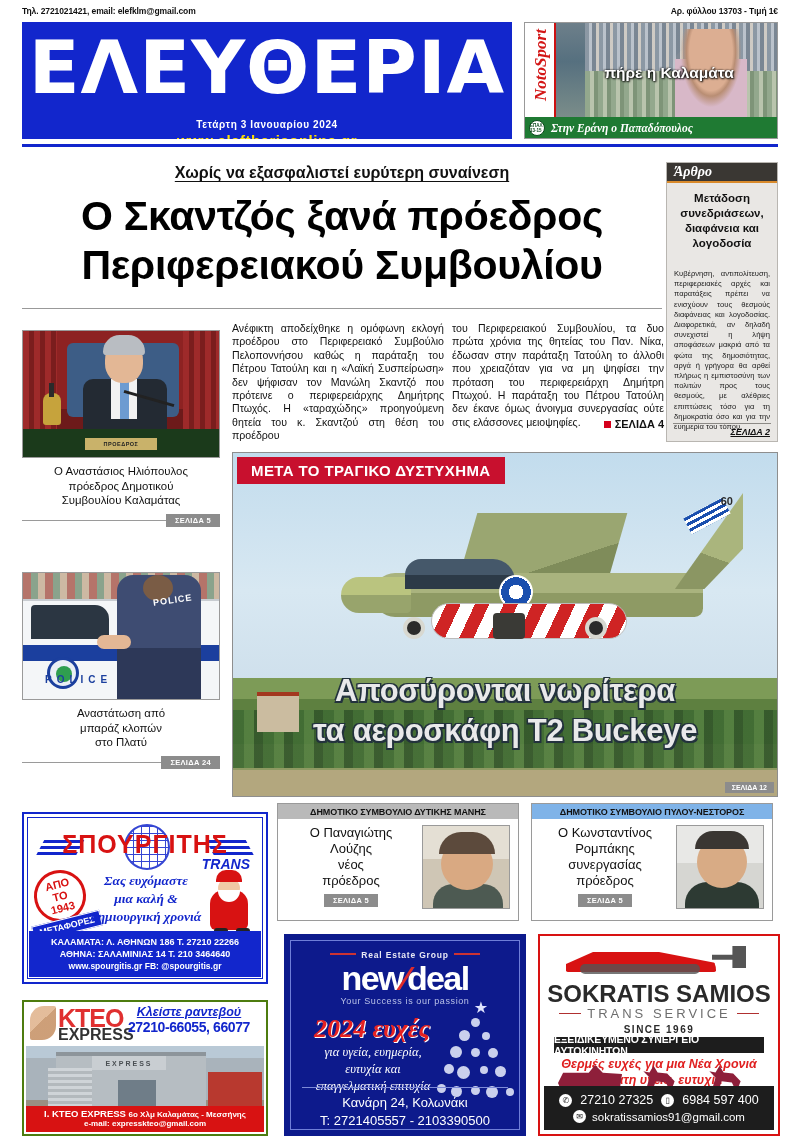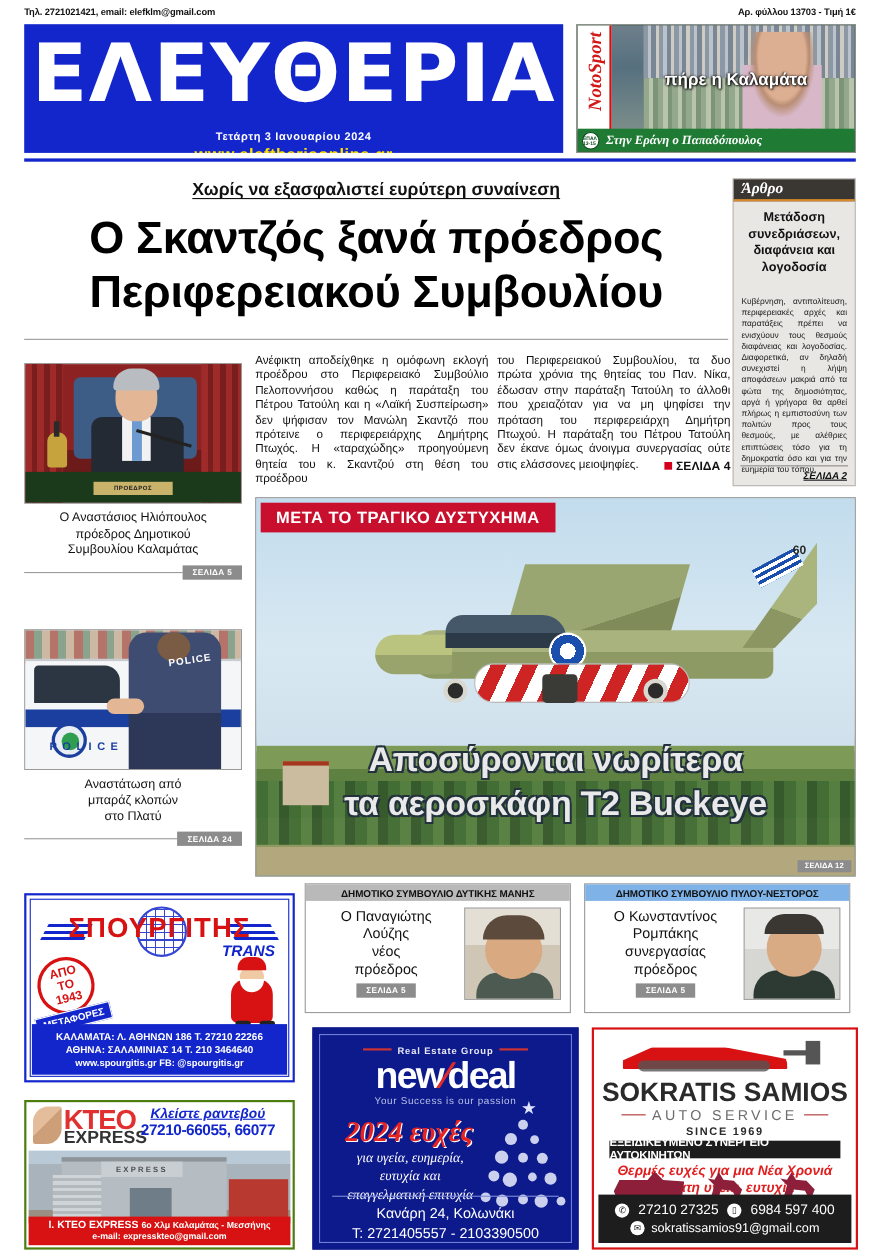--- a/index.html
+++ b/index.html
@@ -545,20 +545,25 @@
     <div class="spo-wingL"></div>
     <div class="spo-wingR"></div>
     <div class="spo-name">ΣΠΟΥΡΓΙΤΗΣ</div>
     <div class="spo-trans">TRANS</div>
     <div class="spo-seal">
       <span>ΑΠΟ</span>
       <span>ΤΟ</span>
       <span>1943</span>
     </div>
     <div class="spo-tag">ΜΕΤΑΦΟΡΕΣ</div>
+    <div class="spo-msg">
+      <div>Σας ευχόμαστε</div>
+      <div>μια καλή &amp;</div>
+      <div>δημιουργική χρονιά</div>
+    </div>
     <div class="spo-santa">
       <div class="bodyx"></div>
       <div class="hd2"></div>
       <div class="hat"></div>
       <div class="beard"></div>
       <div class="lg"></div>
       <div class="lg2"></div>
     </div>
     <div class="spo-foot">
       <div>ΚΑΛΑΜΑΤΑ: Λ. ΑΘΗΝΩΝ 186 Τ. 27210 22266</div>
@@ -627,21 +632,21 @@
     <div class="nd-tel">T: 2721405557 - 2103390500</div>
   </div>
 
   <div class="ad ad-sok">
     <div class="sok-car">
       <div class="body"></div>
       <div class="sh"></div>
       <div class="wr"></div>
     </div>
     <div class="sok-name">SOKRATIS SAMIOS</div>
-    <div class="sok-sub"><i class="dash"></i><span>AUTO SERVICE</span><i class="dash"></i></div>
+    <div class="sok-sub"><i class="dash"></i><span>TRANS SERVICE</span><i class="dash"></i></div>
     <div class="sok-since">SINCE 1969</div>
     <div class="sok-strip">ΕΞΕΙΔΙΚΕΥΜΕΝΟ ΣΥΝΕΡΓΕΙΟ ΑΥΤΟΚΙΝΗΤΩΝ</div>
     <div class="sok-msg">
       <div>Θερμές ευχές για μια Νέα Χρονιά</div>
       <div>γεμάτη υγεία, ευτυχία</div>
       <div>και επαγγελματική επιτυχία</div>
     </div>
     <div class="sok-sleigh">
       <div class="sl"></div>
       <div class="deer" style="left:84px;"></div>

